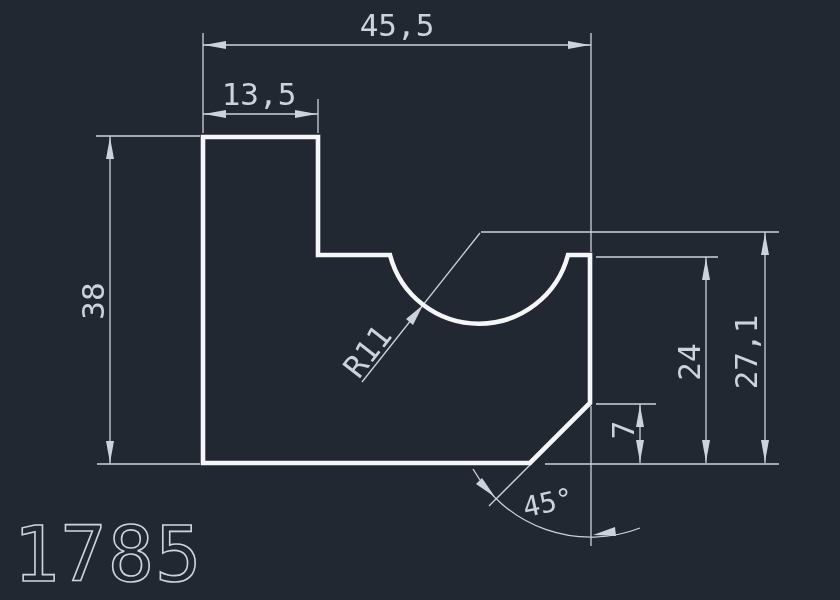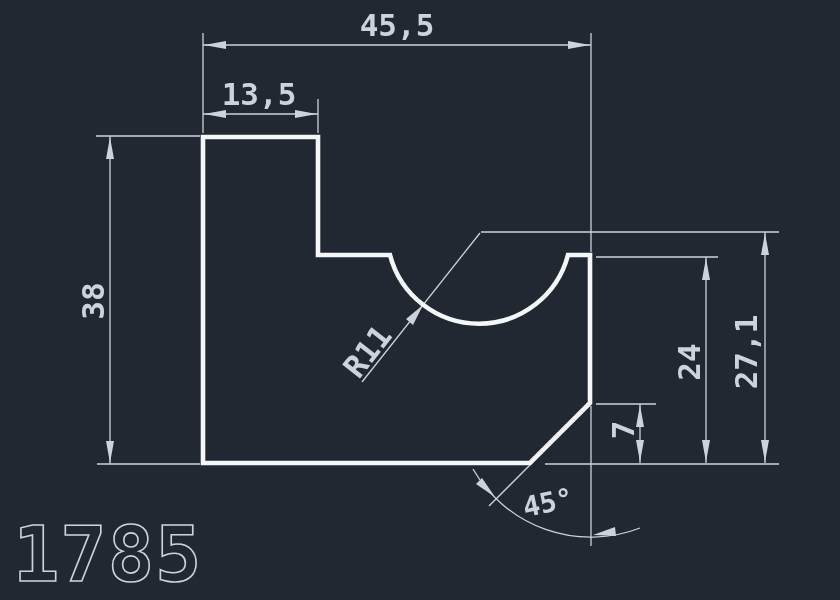--- a/index.html
+++ b/index.html
@@ -7,21 +7,20 @@
     padding: 0;
     background: #212831;
   }
   .viewport {
     position: relative;
     width: 840px;
     height: 600px;
     background: #212831;
     overflow: hidden;
     font-family: "DejaVu Sans Mono", monospace;
-    font-weight: bold;
   }
   svg { display: block; }
   .outline {
     fill: none;
     stroke: #f4f6f8;
     stroke-width: 4.6;
     stroke-linejoin: miter;
     stroke-miterlimit: 6;
   }
   .dimline {

